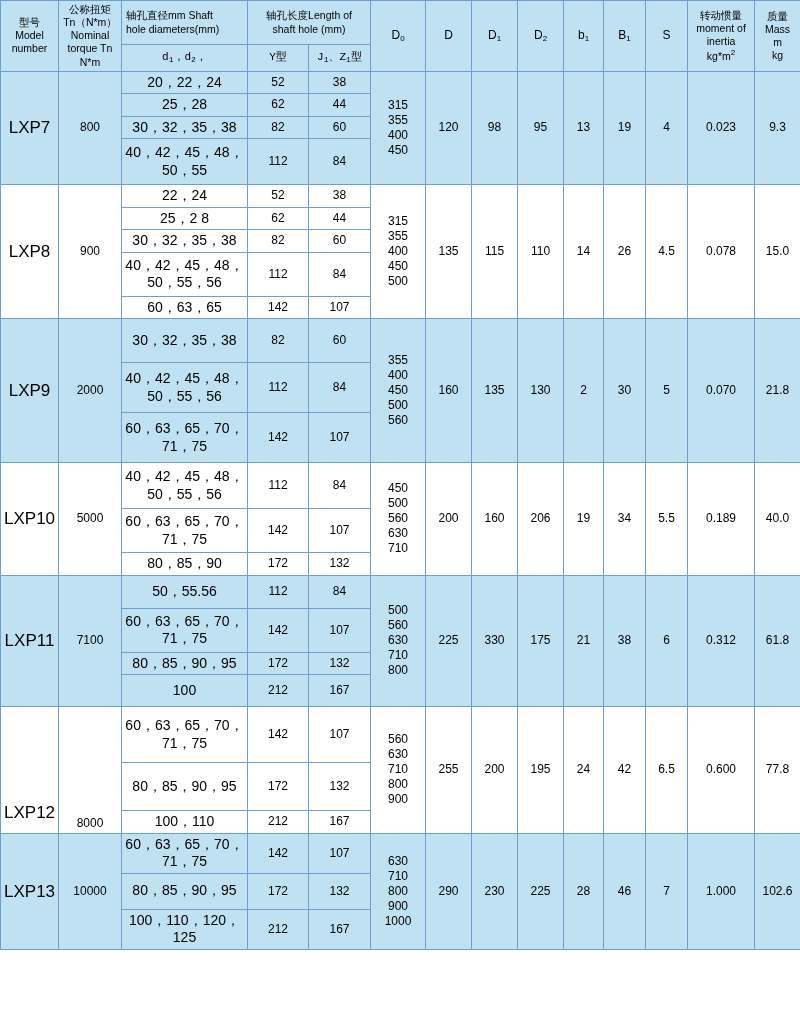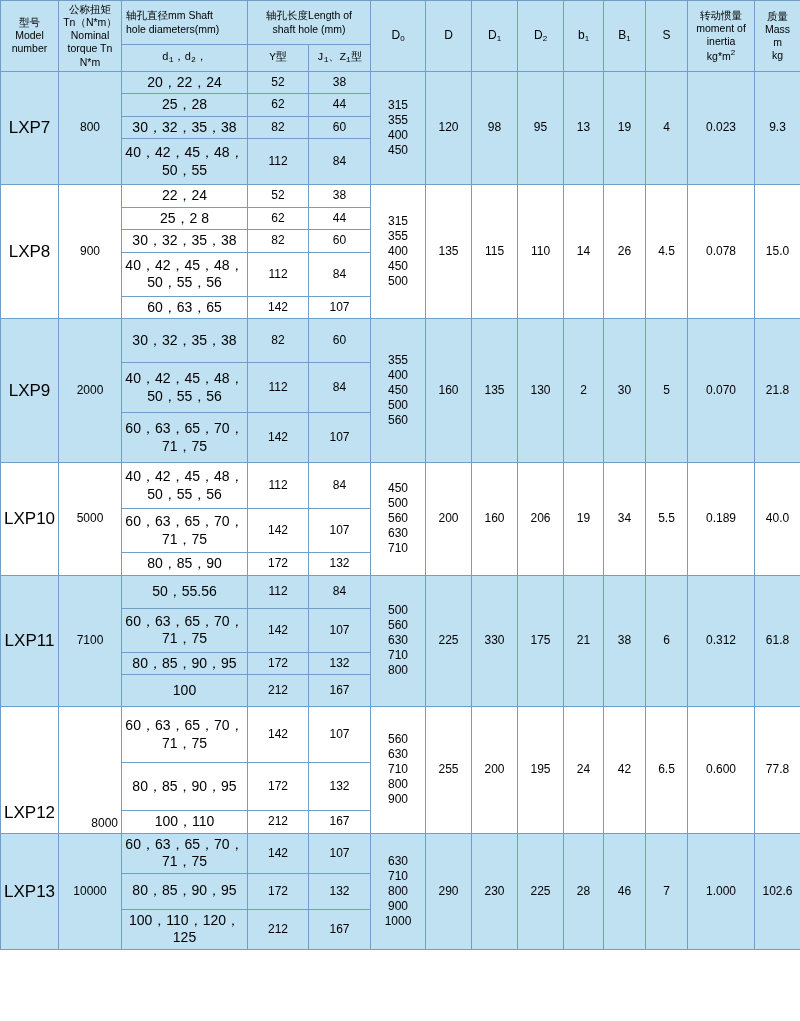--- a/index.html
+++ b/index.html
@@ -313,21 +313,21 @@
       <td class="numcell">132</td>
     </tr>
     <tr class="band" style="height:32px">
       <td class="dlist">100</td>
       <td class="numcell">212</td>
       <td class="numcell">167</td>
     </tr>
 
     <tr class="plain" style="height:56px">
       <td class="model" rowspan="3" style="vertical-align:bottom;padding-bottom:9px;">LXP12</td>
-      <td class="numcell" rowspan="3" style="vertical-align:bottom;text-align:right;">8000</td>
+      <td class="numcell" rowspan="3" style="vertical-align:bottom;">8000</td>
       <td class="dlist">60，63，65，70，71，75</td>
       <td class="numcell">142</td>
       <td class="numcell">107</td>
       <td class="d0cell" rowspan="3" style="white-space:pre-line">560
 630
 710
 800
 900</td>
       <td class="numcell" rowspan="3">255</td>
       <td class="numcell" rowspan="3">200</td>

